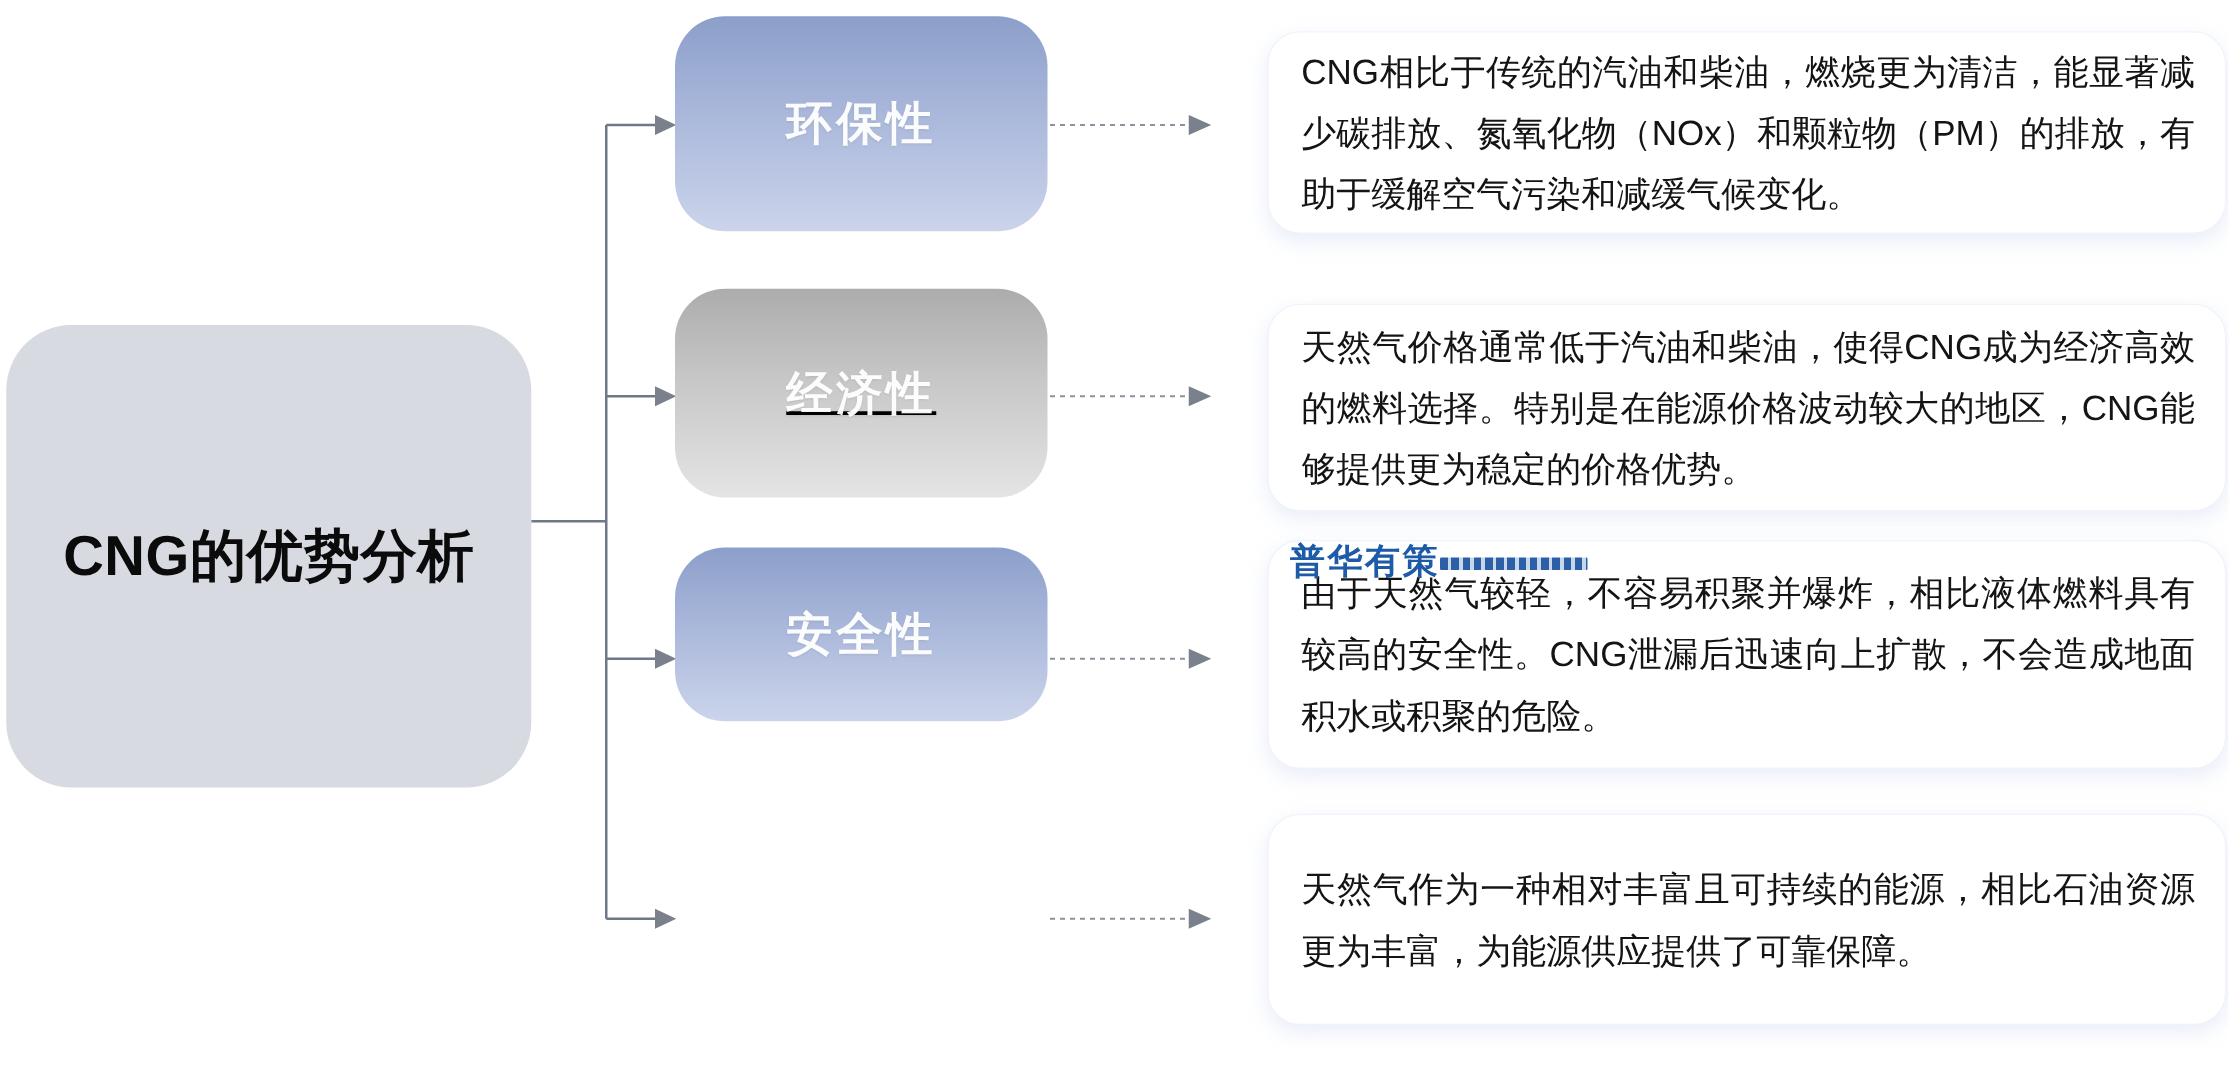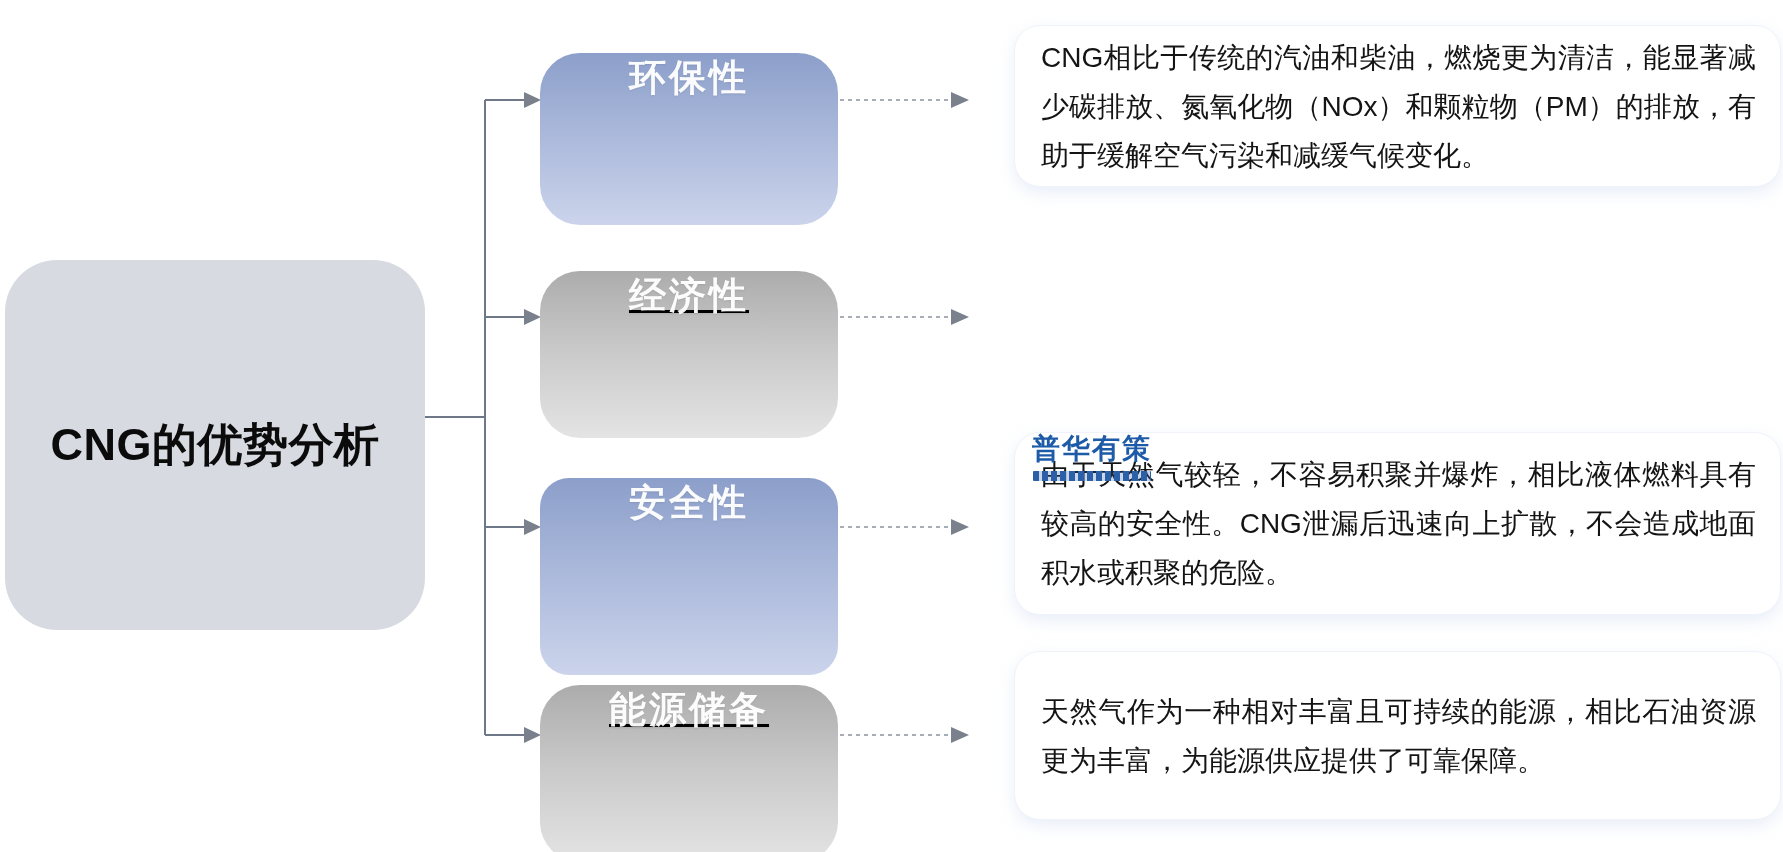--- a/index.html
+++ b/index.html
@@ -19,34 +19,33 @@
     z-index:1;
     margin-top:32px;
   }
   .root-node .root-title{
     font-size:45px;font-weight:bold;color:#0b0b0c;letter-spacing:0.5px;white-space:nowrap;
   }
 
   .branch-node{
     position:absolute;left:540px;width:298px;
     border-radius:40px;
-    display:flex;align-items:flex-start;justify-content:center;
+    display:flex;align-items:center;justify-content:center;
     z-index:1;
-    margin-top:40px;
   }
   .branch-node .branch-label{
     font-size:37px;font-weight:bold;color:rgba(255,255,255,0.96);
     letter-spacing:3px;
     text-shadow:0 1px 2px rgba(0,0,0,0.08);
   }
   .theme-blue{background:linear-gradient(180deg,#8c9fca 0%,#a9b7da 45%,#cbd4eb 100%);}
   .theme-gray{background:linear-gradient(180deg,#adacac 0%,#c9c8c8 45%,#e4e4e4 100%);text-decoration:underline;}
   .node-1{top:13px;height:172px;}
   .node-2{top:231px;height:167px;}
-  .node-3{top:438px;height:197px;border-radius:29px;}
+  .node-3{top:438px;height:139px;}
   .node-4{top:645px;height:177px;}
 
   .desc-card{
     position:absolute;left:1014px;width:765px;
     background:#ffffff;border-radius:26px;
     border:1px solid #f0f3fa;
     box-shadow:0 6px 16px rgba(198,210,236,0.38);
     display:flex;align-items:center;
     z-index:1;
   }
@@ -56,21 +55,21 @@
     font-size:28px;line-height:49px;color:#141414;
     text-align:justify;
   }
   .card-1{top:25px;height:160px;}
   .card-2{top:243px;height:164px;}
   .card-3{top:432px;height:181px;}
   .card-4{top:651px;height:167px;}
 
   .watermark{
     position:absolute;left:1032px;top:430px;z-index:2;
-    display:flex;flex-direction:column;align-items:center;
+    display:flex;align-items:center;
   }
   .watermark .wm-text{
     font-size:28px;font-weight:bold;color:#1d5aa8;letter-spacing:2px;white-space:nowrap;
   }
   .watermark .wm-subtext{
     margin-top:3px;width:118px;height:10px;border-radius:1px;
     background:repeating-linear-gradient(90deg,#2b5fa7 0 6px,rgba(43,95,167,0.25) 6px 9px);
   }
 </style>
 </head>
@@ -125,26 +124,26 @@
 
   <div class="branch-node theme-blue node-1">
     <span class="branch-label">环保性</span>
   </div>
   <div class="branch-node theme-gray node-2">
     <span class="branch-label">经济性</span>
   </div>
   <div class="branch-node theme-blue node-3">
     <span class="branch-label">安全性</span>
   </div>
-  <div class="branch-node theme-gray node-4">
-    <span class="branch-label">能源储备</span>
-  </div>
 
   <div class="desc-card card-1">
     <p>CNG相比于传统的汽油和柴油，燃烧更为清洁，能显著减少碳排放、氮氧化物（NOx）和颗粒物（PM）的排放，有助于缓解空气污染和减缓气候变化。</p>
+  </div>
+  <div class="desc-card card-2">
+    <p>天然气价格通常低于汽油和柴油，使得CNG成为经济高效的燃料选择。特别是在能源价格波动较大的地区，CNG能够提供更为稳定的价格优势。</p>
   </div>
   <div class="desc-card card-3">
     <p>由于天然气较轻，不容易积聚并爆炸，相比液体燃料具有较高的安全性。CNG泄漏后迅速向上扩散，不会造成地面积水或积聚的危险。</p>
   </div>
   <div class="desc-card card-4">
     <p>天然气作为一种相对丰富且可持续的能源，相比石油资源更为丰富，为能源供应提供了可靠保障。</p>
   </div>
 
   <div class="watermark">
     <span class="wm-text">普华有策</span>

